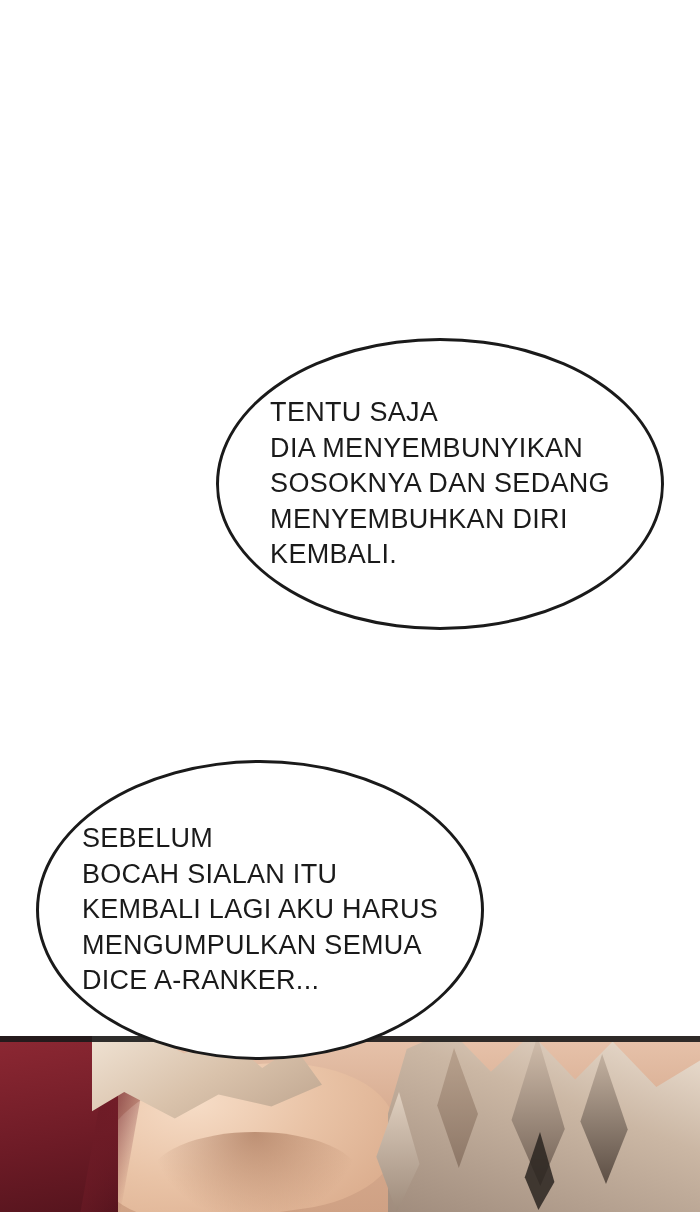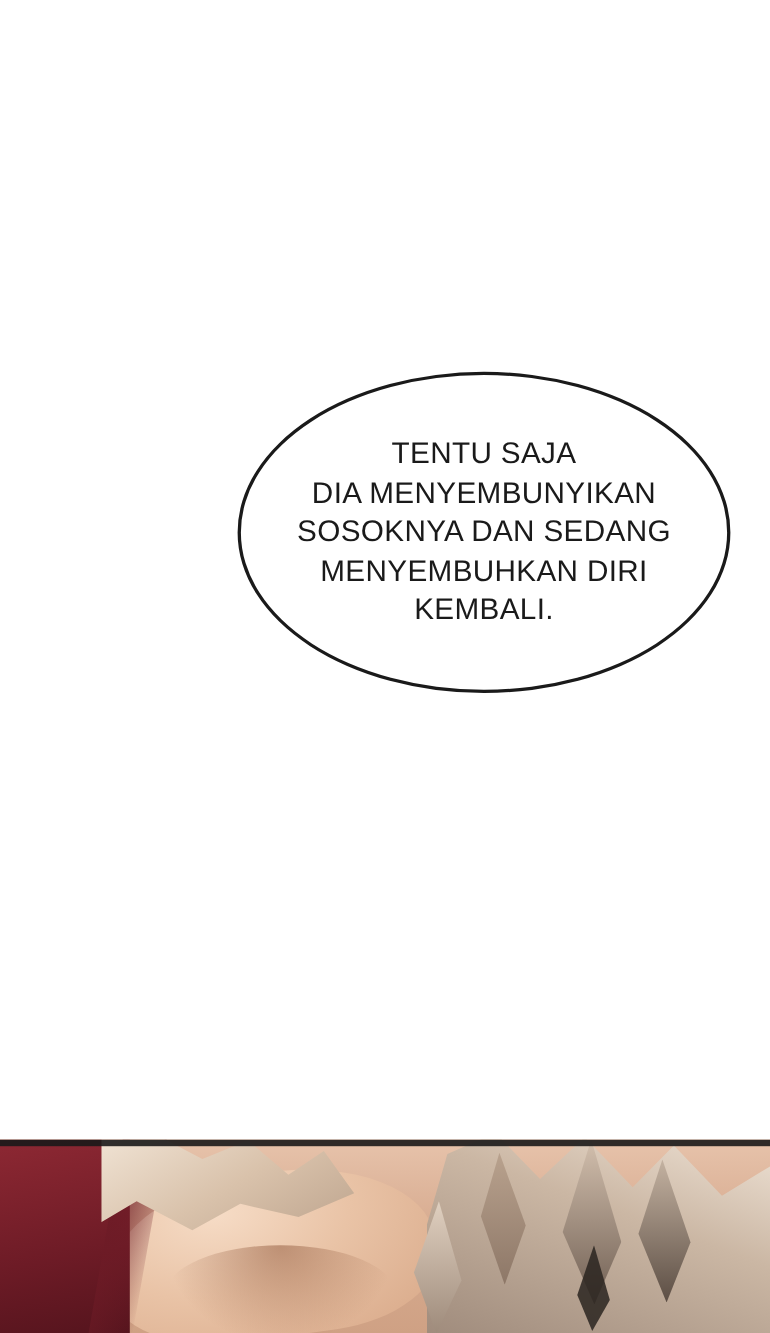--- a/index.html
+++ b/index.html
@@ -139,21 +139,21 @@
   
   .bubble {
     position: absolute;
     box-sizing: border-box;
     background: #ffffff;
     border: 3px solid #1a1a1a;
     border-radius: 50%;
     display: flex;
     align-items: center;
     justify-content: center;
-    text-align: center;
+    text-align: left;
   }
   .bubble-text {
     color: #1a1a1a;
     font-size: 27px;
     line-height: 1.32;
     letter-spacing: .3px;
     white-space: pre-line;
     padding: 0 18px;
   }
   #bubble-1 {
@@ -191,14 +191,21 @@
   </div>
 
   <div class="bubble" id="bubble-1">
     <div class="bubble-text">TENTU SAJA
 DIA MENYEMBUNYIKAN
 SOSOKNYA DAN SEDANG
 MENYEMBUHKAN DIRI
 KEMBALI.</div>
   </div>
 
+  <div class="bubble" id="bubble-2">
+    <div class="bubble-text">SEBELUM
+BOCAH SIALAN ITU
+KEMBALI LAGI AKU HARUS
+MENGUMPULKAN SEMUA
+DICE A-RANKER...</div>
+  </div>
 
 </div>
 
 </body></html>

